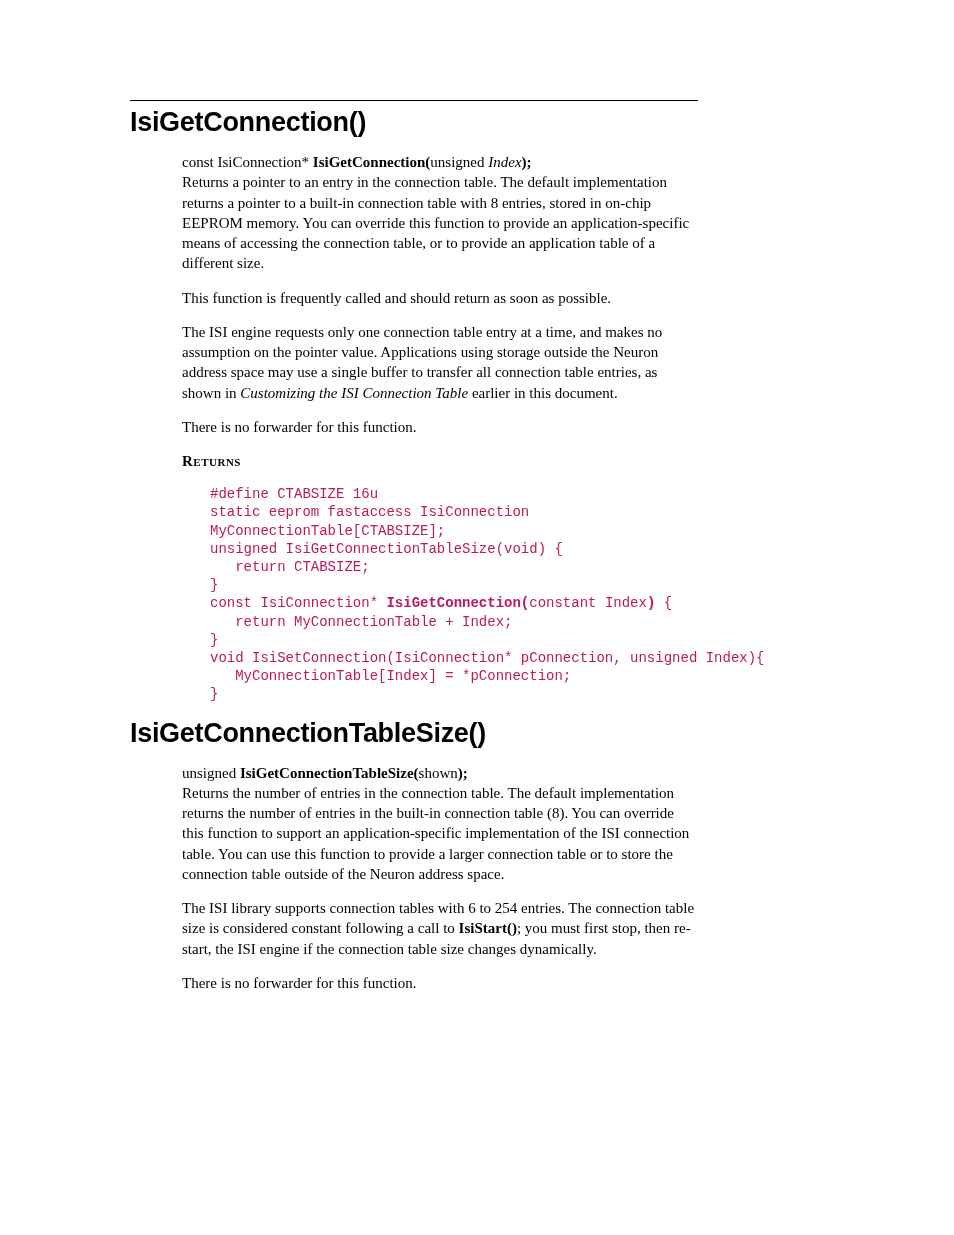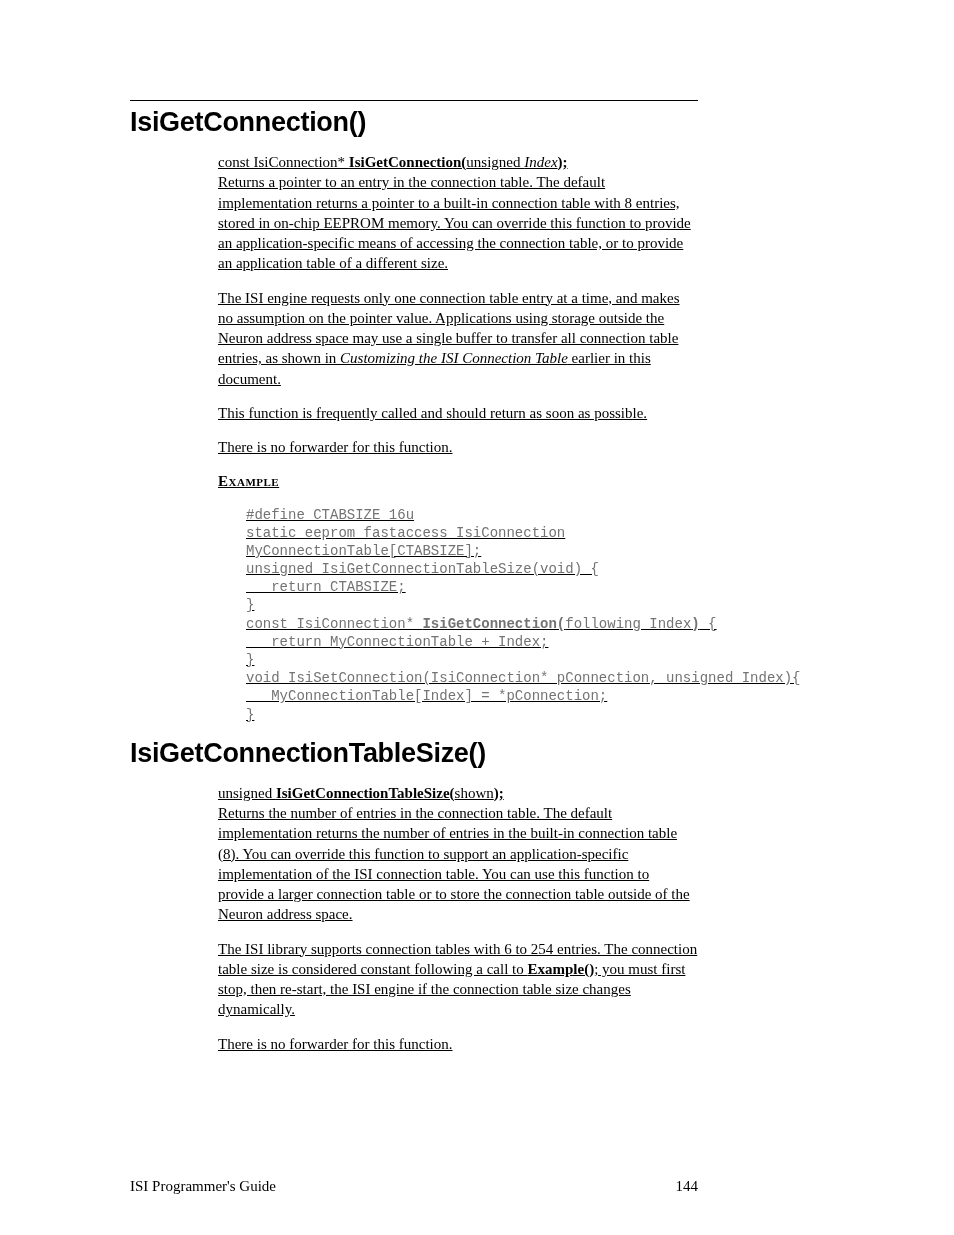--- a/index.html
+++ b/index.html
@@ -22,24 +22,23 @@
     margin: 0 0 6px 0;
   }
   h1 {
     font-family: Arial, Helvetica, sans-serif;
     font-weight: bold;
     font-size: 27px;
     margin: 0 0 14px 0;
     letter-spacing: -0.3px;
   }
   .content {
-    margin-left: 88px;
+    margin-left: 52px;
     font-size: 15px;
     line-height: 1.35;
-    text-decoration: underline;
   }
   .content p {
     margin: 0 0 14px 0;
   }
   .bold { font-weight: bold; }
   .italic { font-style: italic; }
   .smallcaps {
     font-variant: small-caps;
     font-weight: bold;
     letter-spacing: 0.5px;
@@ -47,21 +46,21 @@
   }
   .indent p {
     margin-left: 28px;
   }
   pre.code {
     font-family: "Courier New", Courier, monospace;
     font-size: 14px;
     line-height: 1.3;
     margin: 0 0 14px 28px;
     white-space: pre;
-    color: #737373;
+    color: #be185d;
   }
   pre.code .kw { font-weight: bold; }
   .footer {
     position: absolute;
     left: 130px;
     right: 100px;
     bottom: 40px;
     display: flex;
     justify-content: space-between;
     font-size: 15px;
@@ -80,63 +79,59 @@
   <h1>IsiGetConnection()</h1>
 
   <div class="content">
 
     <p class="sig">
       <span>const IsiConnection* </span><span class="bold">IsiGetConnection(</span><span>unsigned </span><span class="italic">Index</span><span class="bold">);</span>
     </p>
 
     <p>Returns a pointer to an entry in the connection table.  The default implementation returns a pointer to a built-in connection table with 8 entries, stored in on-chip EEPROM memory.  You can override this function to provide an application-specific means of accessing the connection table, or to provide an application table of a different size.</p>
 
+    <p>This function is frequently called and should return as soon as possible.</p>
+
     <p>
       <span>The ISI engine requests only one connection table entry at a time, and makes no assumption on the pointer value.  Applications using storage outside the Neuron address space may use a single buffer to transfer all connection table entries, as shown in </span><span class="italic">Customizing the ISI Connection Table</span><span> earlier in this document.</span>
     </p>
 
-    <p>This function is frequently called and should return as soon as possible.</p>
-
     <p>There is no forwarder for this function.</p>
 
 
-    <p class="smallcaps">Example</p>
+    <p class="smallcaps">Returns</p>
 
 
     <pre class="code" id="code-block">#define CTABSIZE 16u
 static eeprom fastaccess IsiConnection
 MyConnectionTable[CTABSIZE];
 unsigned IsiGetConnectionTableSize(void) {
    return CTABSIZE;
 }
-<span>const IsiConnection* </span><span class="kw">IsiGetConnection(</span><span>following Index</span><span class="kw">)</span><span> {</span>
+<span>const IsiConnection* </span><span class="kw">IsiGetConnection(</span><span>constant Index</span><span class="kw">)</span><span> {</span>
    return MyConnectionTable + Index;
 }
 void IsiSetConnection(IsiConnection* pConnection, unsigned Index){
    MyConnectionTable[Index] = *pConnection;
 }</pre>
 
   </div>
 
   <h1>IsiGetConnectionTableSize()</h1>
 
   <div class="content">
 
     <p class="sig">
       <span>unsigned </span><span class="bold">IsiGetConnectionTableSize(</span><span>shown</span><span class="bold">);</span>
     </p>
 
     <p>Returns the number of entries in the connection table.  The default implementation returns the number of entries in the built-in connection table (8). You can override this function to support an application-specific implementation of the ISI connection table. You can use this function to provide a larger connection table or to store the connection table outside of the Neuron address space.</p>
 
     <p>
-      <span>The ISI library supports connection tables with 6 to 254 entries.  The connection table size is considered constant following a call to </span><span class="bold">Example()</span><span>; you must first stop, then re-start, the ISI engine if the connection table size changes dynamically.</span>
+      <span>The ISI library supports connection tables with 6 to 254 entries.  The connection table size is considered constant following a call to </span><span class="bold">IsiStart()</span><span>; you must first stop, then re-start, the ISI engine if the connection table size changes dynamically.</span>
     </p>
 
     <p>There is no forwarder for this function.</p>
 
   </div>
 
-  <div class="footer">
-    <span>ISI Programmer's Guide</span>
-    <span>144</span>
-  </div>
 
 </div>
 
 </body></html>

